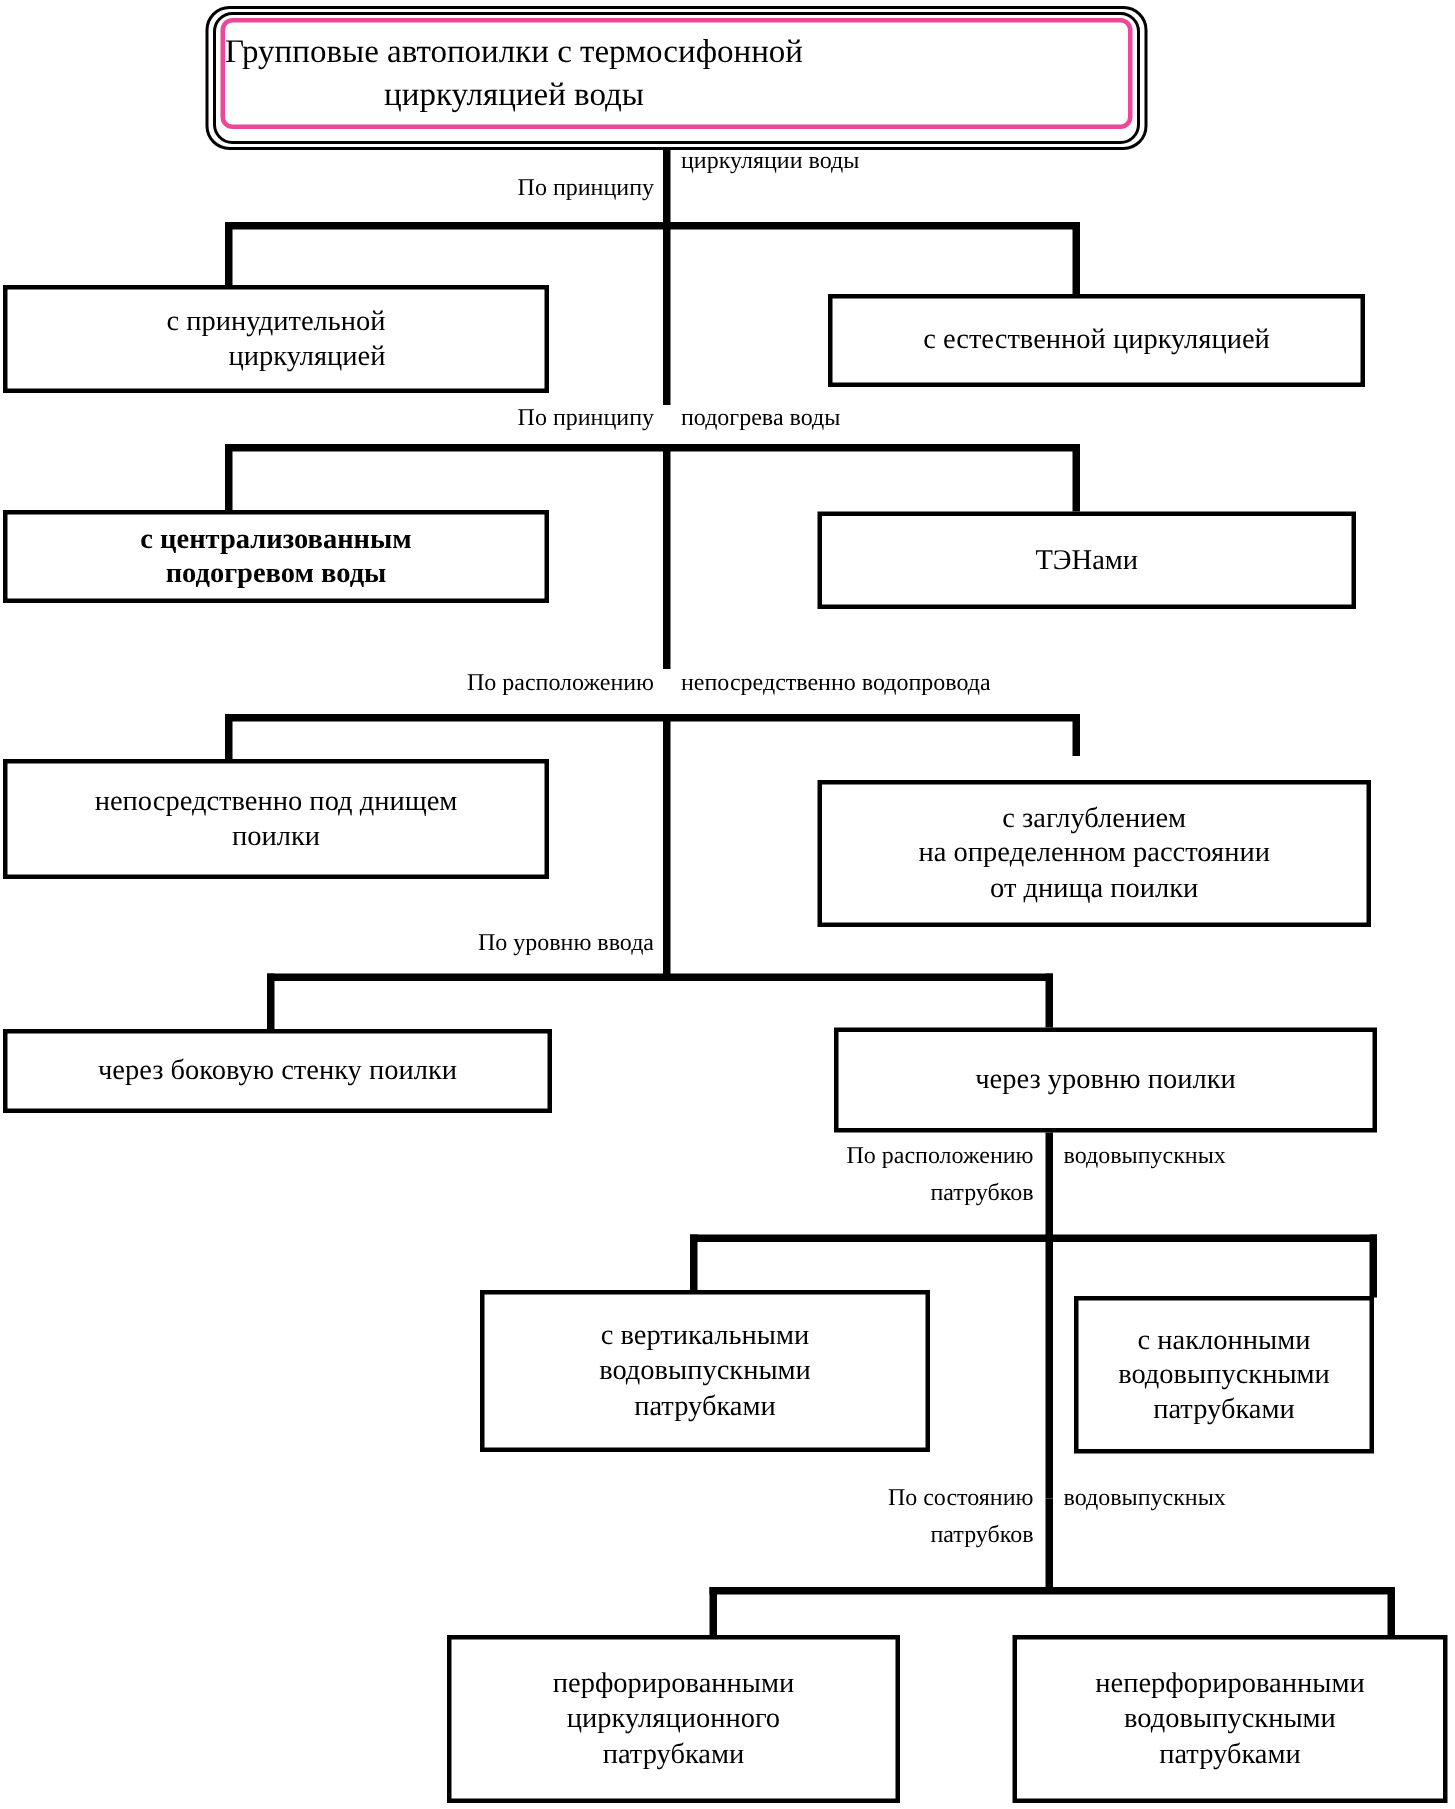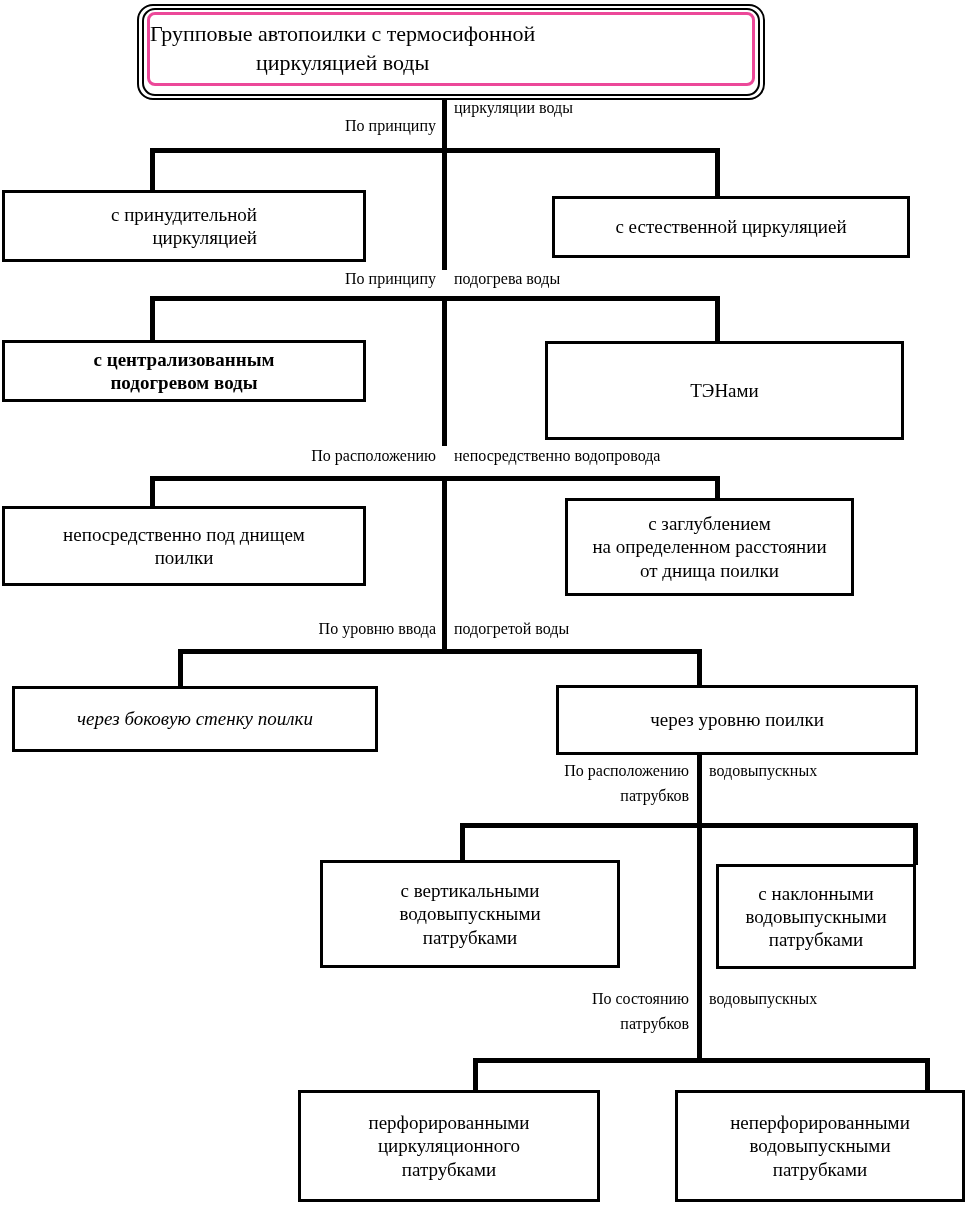--- a/index.html
+++ b/index.html
@@ -120,50 +120,49 @@
 
   <div class="hline" style="left:150px; top:296px; width:570px;"></div>
   <div class="vline" style="left:150px; top:296px; height:46px;"></div>
   <div class="vline" style="left:715px; top:296px; height:48px;"></div>
   <div class="vline" style="left:442px; top:296px; height:150px;"></div>
 
   <div class="box" style="left:2px; top:340px; width:364px; height:62px;font-weight:bold;">
     <span class="txt">с централизованным
 подогревом воды</span>
   </div>
-  <div class="box" style="left:545px; top:341px; width:359px; height:99px;justify-content:center;">
+  <div class="box" style="left:545px; top:341px; width:359px; height:65px;justify-content:center;">
     <span class="txt">ТЭНами</span>
   </div>
 
   <div class="lbl r" style="left:196px; top:447px; width:240px;">По расположению</div>
   <div class="lbl l" style="left:454px; top:447px; width:400px;">непосредственно водопровода</div>
 
   <div class="hline" style="left:150px; top:476px; width:570px;"></div>
   <div class="vline" style="left:150px; top:476px; height:32px;"></div>
   <div class="vline" style="left:715px; top:476px; height:28px;"></div>
   <div class="vline" style="left:442px; top:476px; height:178px;"></div>
 
   <div class="box" style="left:2px; top:506px; width:364px; height:80px;">
     <span class="txt">непосредственно под днищем
 поилки</span>
   </div>
-  <div class="box" style="left:545px; top:498px; width:289px; height:98px;margin-left:20px;">
+  <div class="box" style="left:545px; top:520px; width:369px; height:98px;">
     <span class="txt">с заглублением
 на определенном расстоянии
 от днища поилки</span>
   </div>
 
   <div class="lbl r" style="left:236px; top:620px; width:200px;">По уровню ввода</div>
-  <div class="lbl l" style="left:454px; top:620px; width:320px;">подогретой воды</div>
 
   <div class="hline" style="left:178px; top:649px; width:524px;"></div>
   <div class="vline" style="left:178px; top:649px; height:38px;"></div>
   <div class="vline" style="left:697px; top:649px; height:40px;"></div>
 
-  <div class="box" style="left:12px; top:686px; width:366px; height:66px;font-style:italic;">
+  <div class="box" style="left:2px; top:686px; width:366px; height:56px;">
     <span class="txt">через боковую стенку поилки</span>
   </div>
   <div class="box" style="left:556px; top:685px; width:362px; height:70px;">
     <span class="txt">через уровню поилки</span>
   </div>
 
   <div class="vline" style="left:697px; top:755px; height:72px;"></div>
 
   <div class="lbl r" style="left:480px; top:762px; width:209px;">По расположению</div>
   <div class="lbl l" style="left:709px; top:762px; width:260px;">водовыпускных</div>

